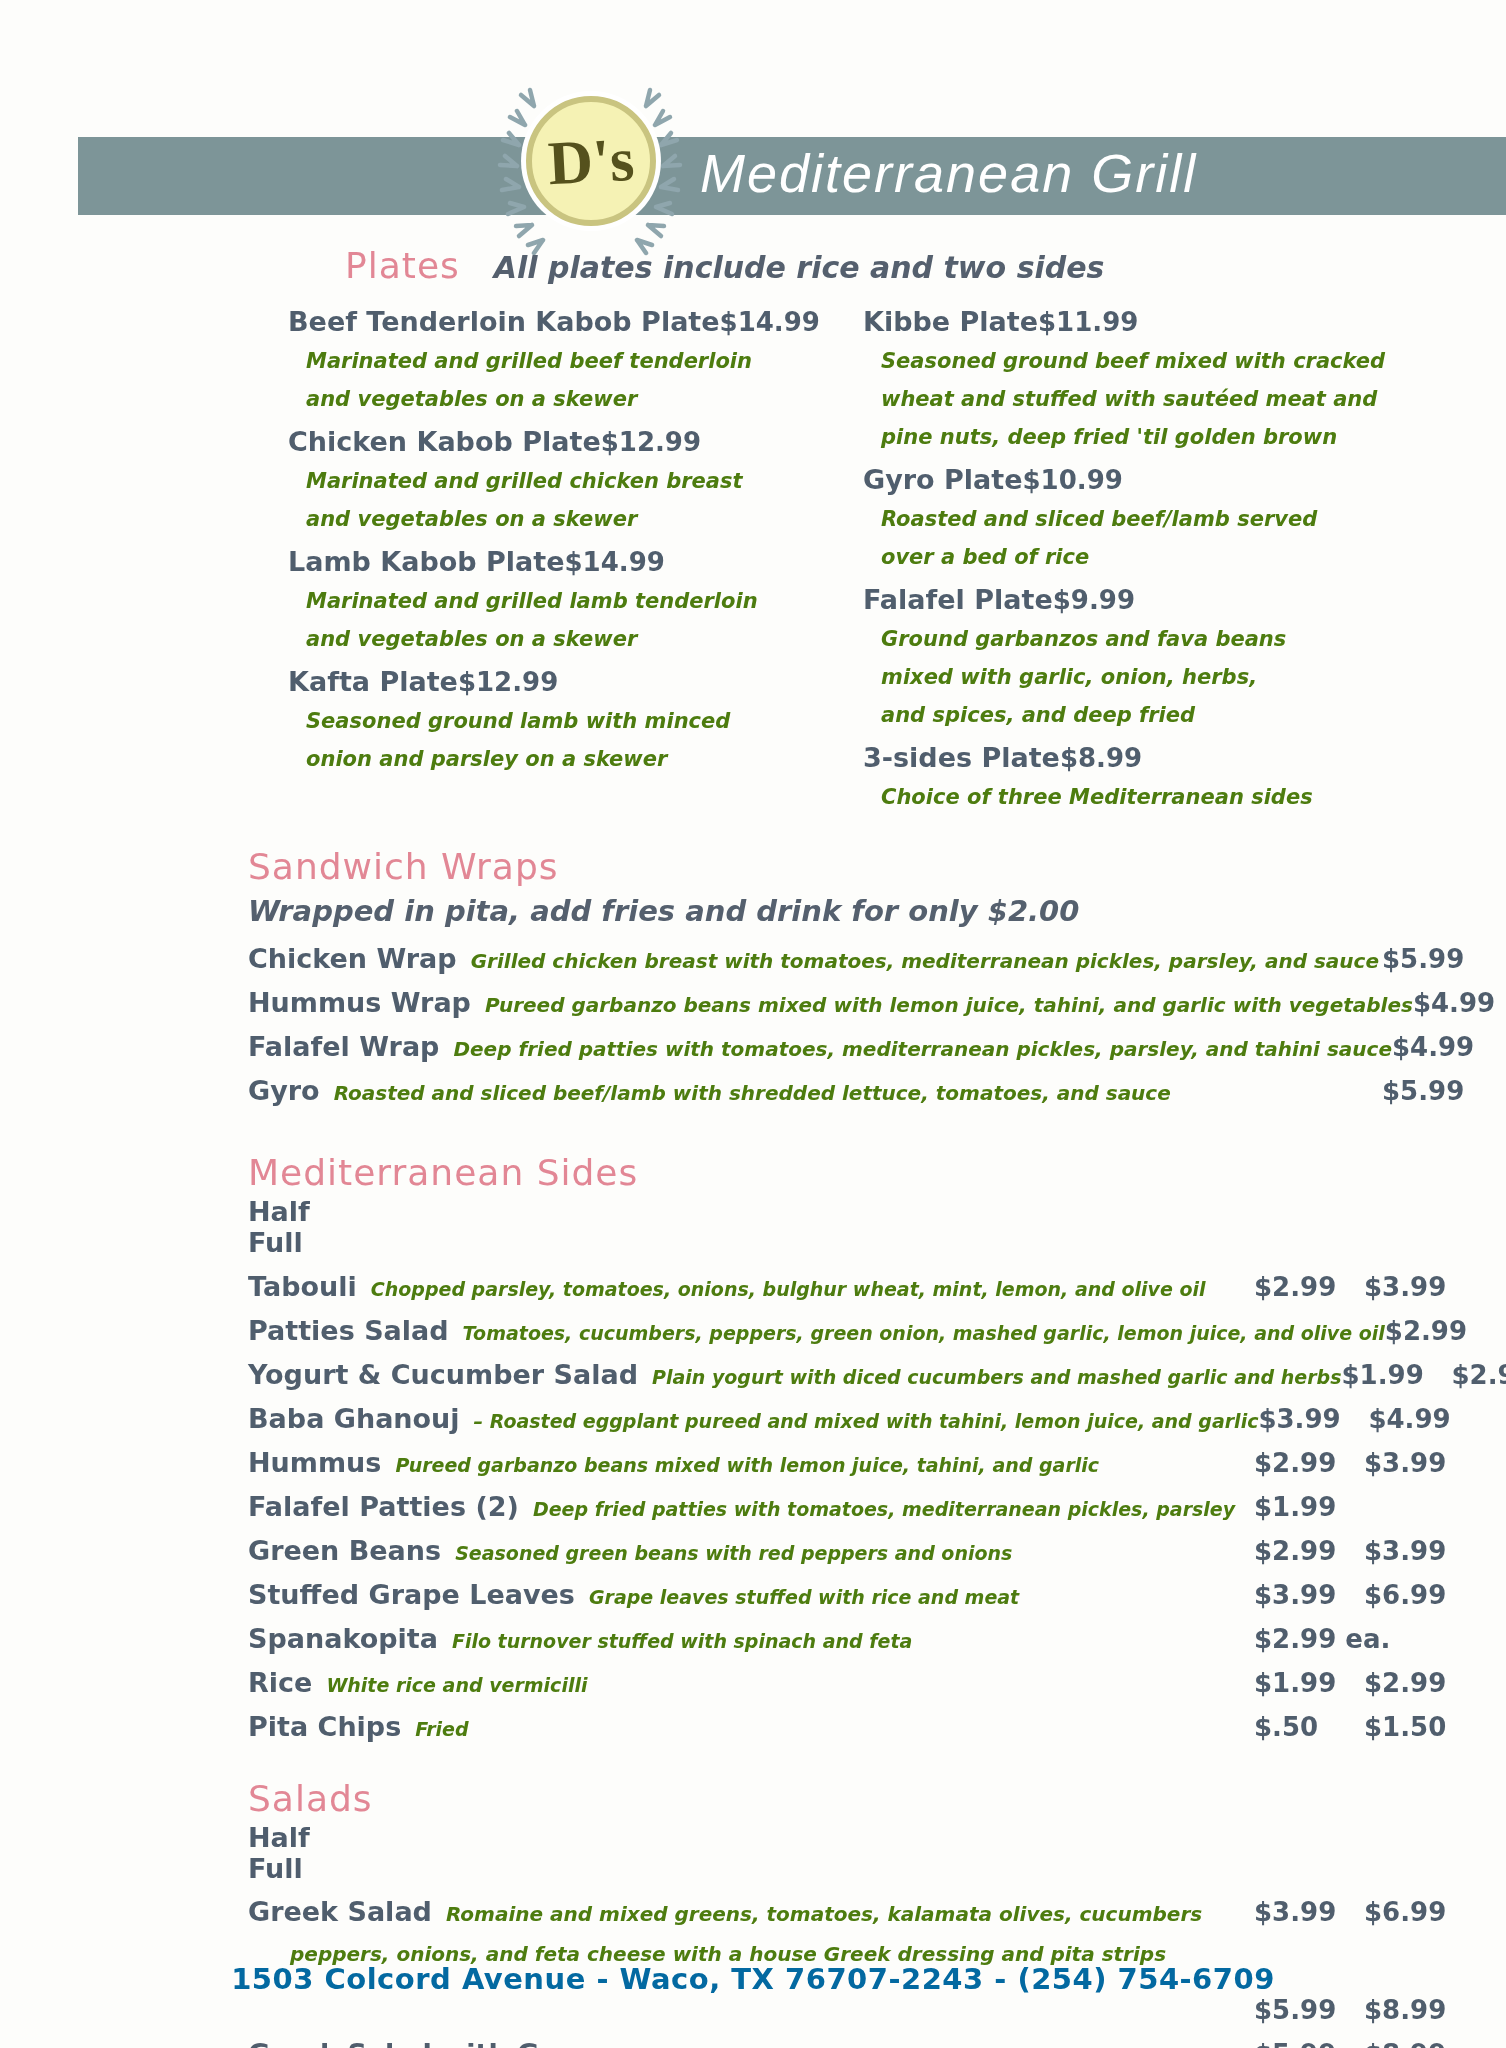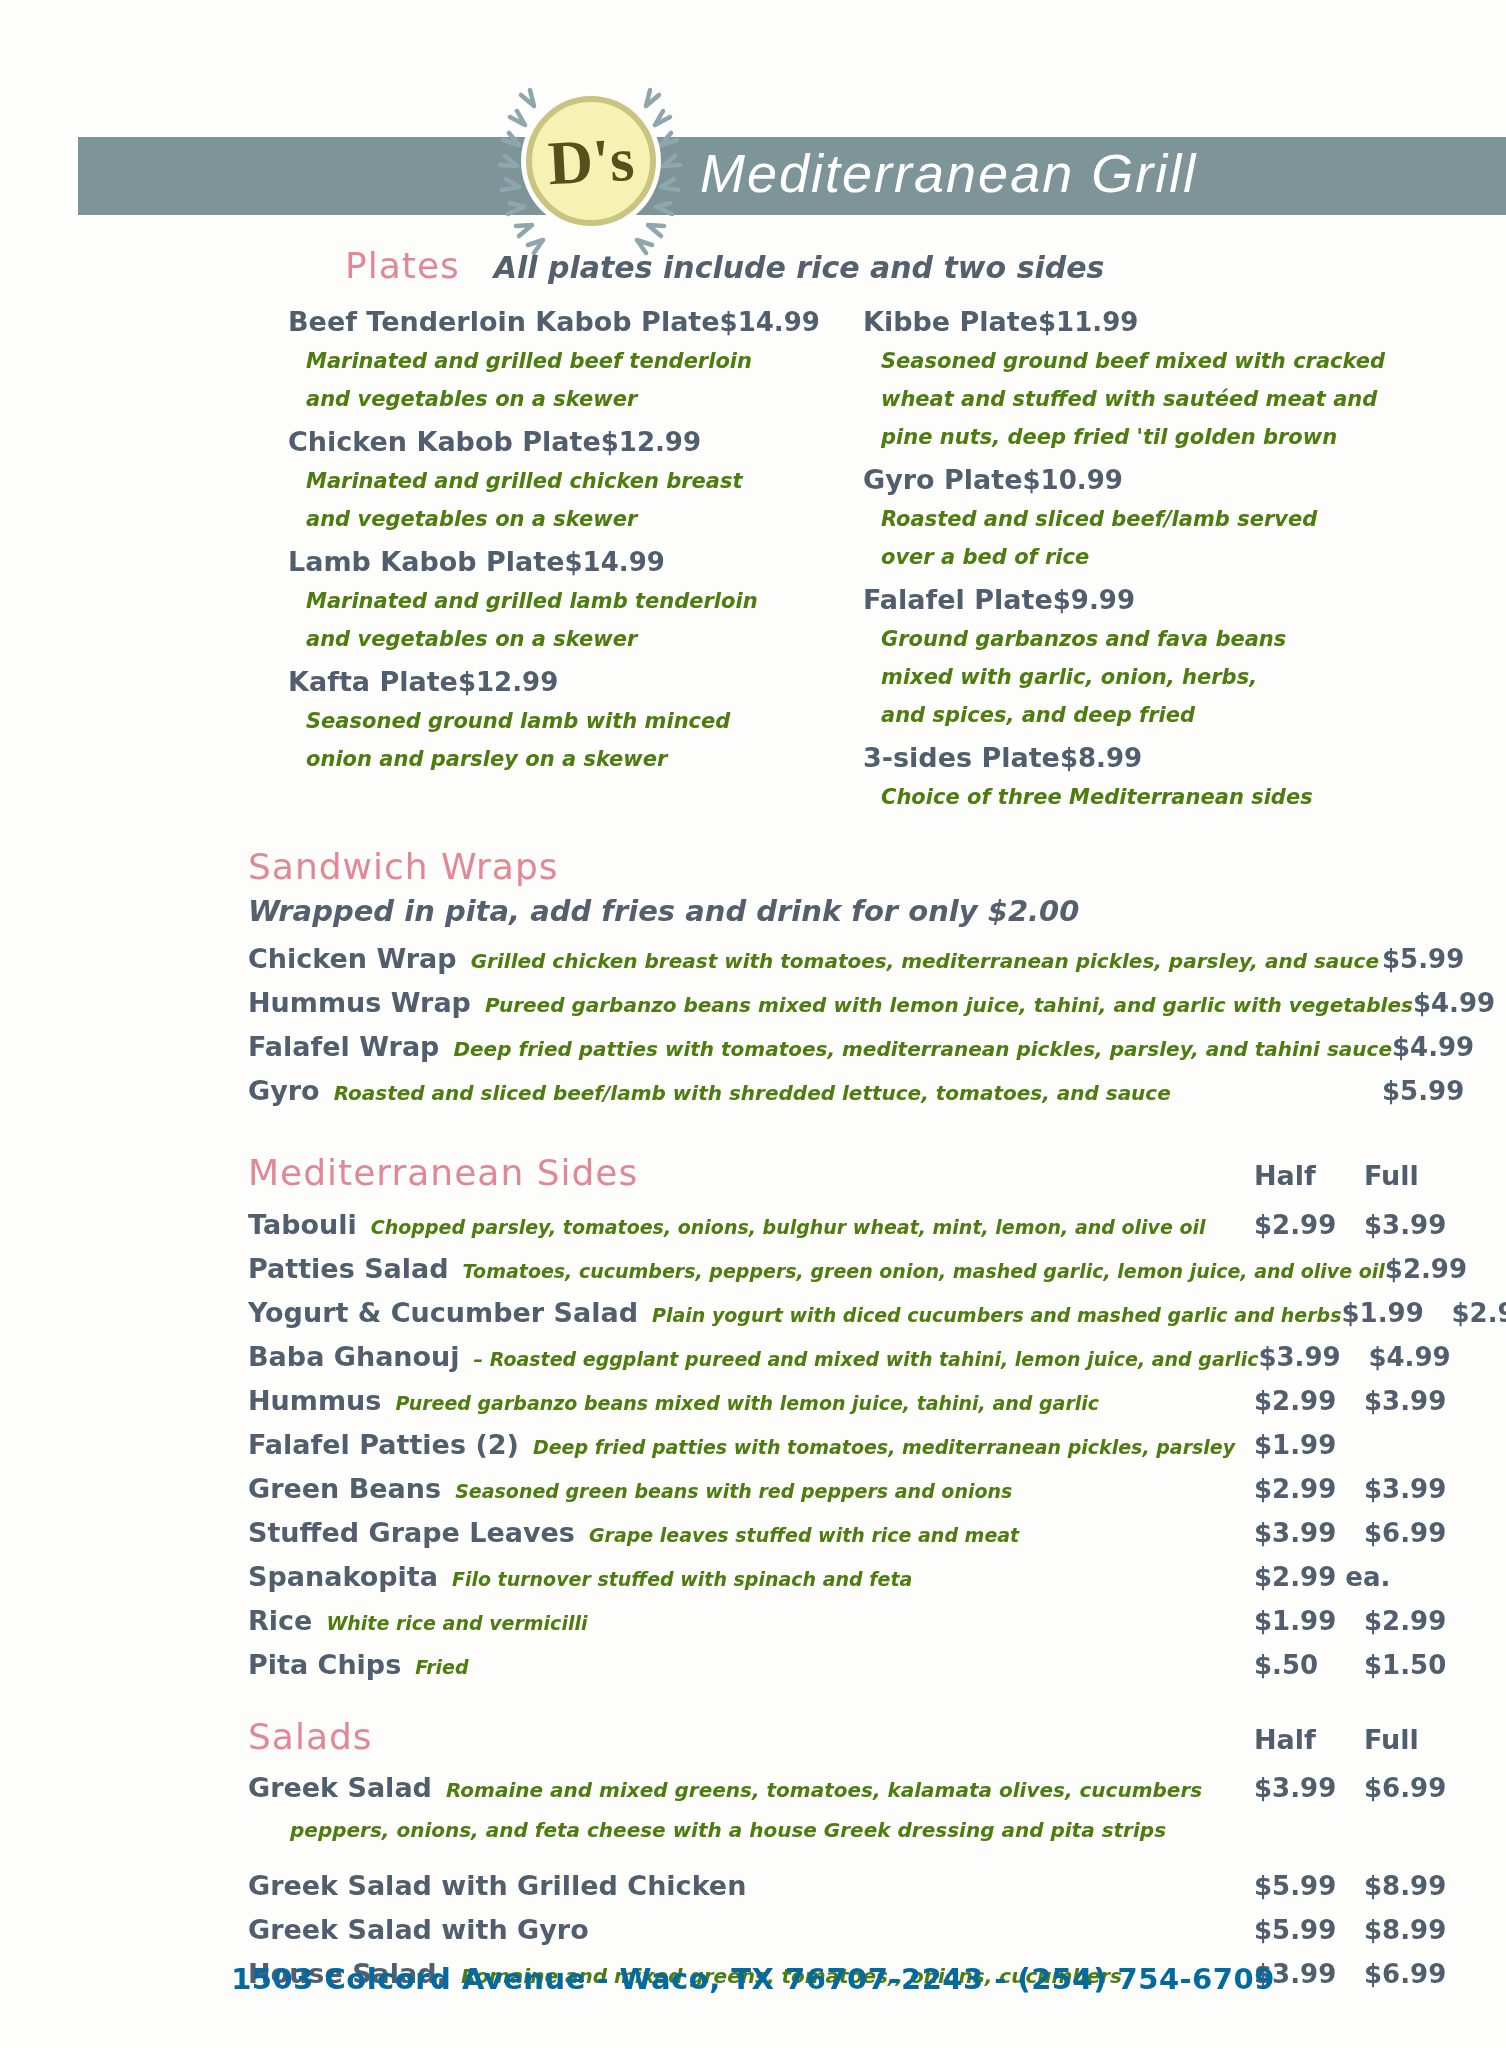--- a/index.html
+++ b/index.html
@@ -56,21 +56,21 @@
   .mrow {display:flex; align-items:baseline; line-height:41px;}
   .mrow .item-desc {margin-left:14px; white-space:nowrap; overflow:visible;}
 
   
   .wraps {margin-top:24px;}
   .wraps-note {font-style:italic; font-weight:bold; font-size:29px; color:#55606e; line-height:42px; margin-bottom:6px;}
   .wrap-row .item-desc {font-size:20px;}
   .wrap-price {width:78px; text-align:left; margin-left:auto;}
 
   
-  .sec-row {display:flex; align-items:baseline;}
+  .sec-row {display:flex; align-items:baseline;flex-direction:column;}
   .col-label {font-weight:bold; font-size:27px; color:#4f5d6d;}
   .half {width:110px; flex-shrink:0; text-align:left;}
   .full {width:96px;  flex-shrink:0; text-align:left;}
   .sides {margin-top:36px;}
   .sides .sec-row {margin-bottom:8px;}
   .side-row .item-desc {font-size:19px;}
 
   
   .salads {margin-top:26px;}
   .salads .sec-row {margin-bottom:6px;}
@@ -341,21 +341,20 @@
               <span class="item-name">Greek Salad</span>
               <span class="item-desc grow">Romaine and mixed greens, tomatoes, kalamata olives, cucumbers</span>
               <span class="price half">$3.99</span>
               <span class="price full">$6.99</span>
             </div>
             <div class="item-desc desc2">peppers, onions, and feta cheese with a house Greek dressing and pita strips</div>
           </div>
 
           <div class="salad-item">
             <div class="mrow">
-              <span class="item-name">Greek Salad with Grilled Chicken</span>
               <span class="item-desc grow"></span>
               <span class="price half">$5.99</span>
               <span class="price full">$8.99</span>
             </div>
 
           </div>
 
           <div class="salad-item">
             <div class="mrow">
               <span class="item-name">Greek Salad with Gyro</span>

